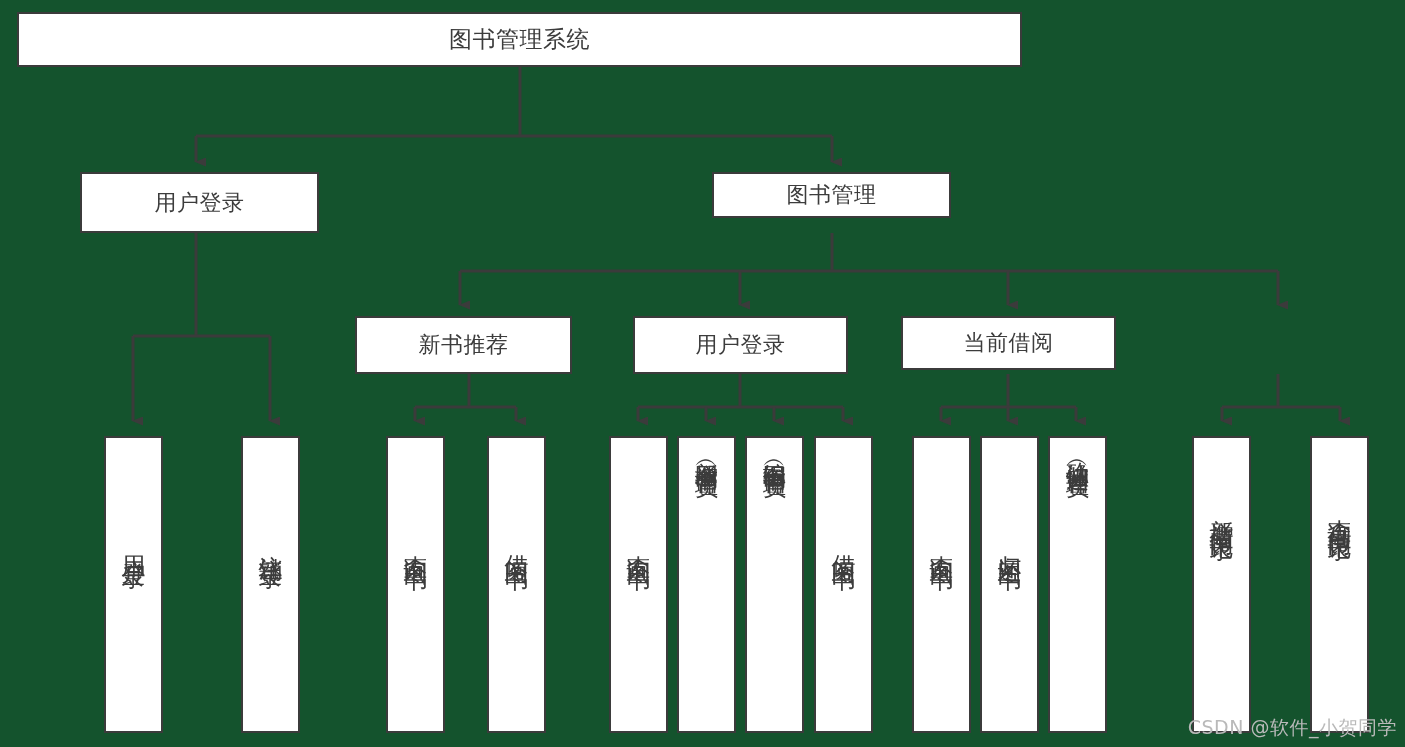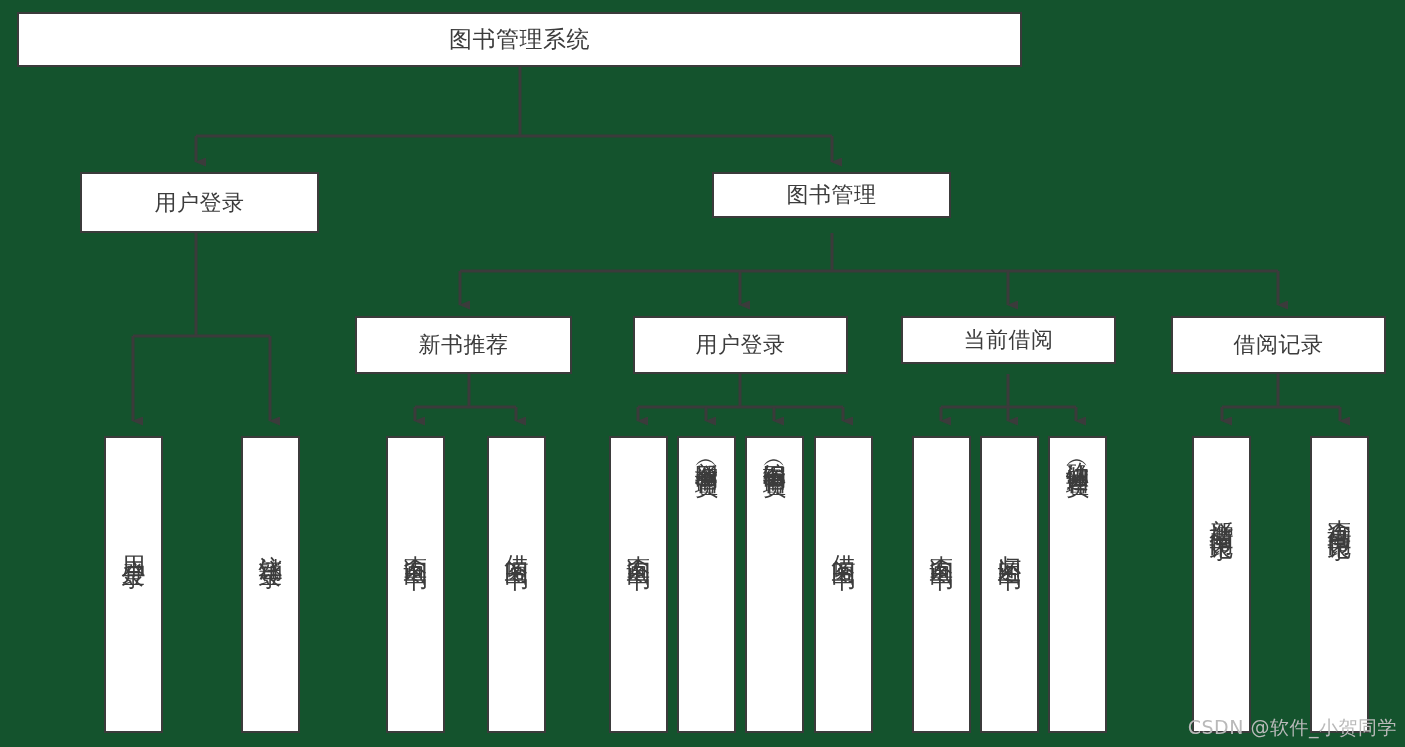--- a/index.html
+++ b/index.html
@@ -148,25 +148,22 @@
   <div class="node horizontal" style="left:712px; top:172px; width:239px; height:46px;">
     <span class="label">图书管理</span>
   </div>
 
   <div class="node horizontal" style="left:355px; top:316px; width:217px; height:58px;">
     <span class="label">新书推荐</span>
   </div>
   <div class="node horizontal" style="left:633px; top:316px; width:215px; height:58px;">
     <span class="label">用户登录</span>
   </div>
-  <div class="node horizontal" style="left:901px; top:316px; width:215px; height:48px;">
+  <div class="node horizontal" style="left:901px; top:316px; width:215px; height:54px;">
     <span class="label">当前借阅</span>
-  </div>
-  <div class="node horizontal" style="left:1171px; top:316px; width:215px; height:58px;">
-    <span class="label">借阅记录</span>
   </div>
 
   <div class="node vertical midshort" style="left:104px; top:436px; width:59px; height:297px;">
     <span class="label">用户登录</span>
   </div>
   <div class="node vertical midshort" style="left:241px; top:436px; width:59px; height:297px;">
     <span class="label">注销登录</span>
   </div>
 
   <div class="node vertical midshort" style="left:386px; top:436px; width:59px; height:297px;">

